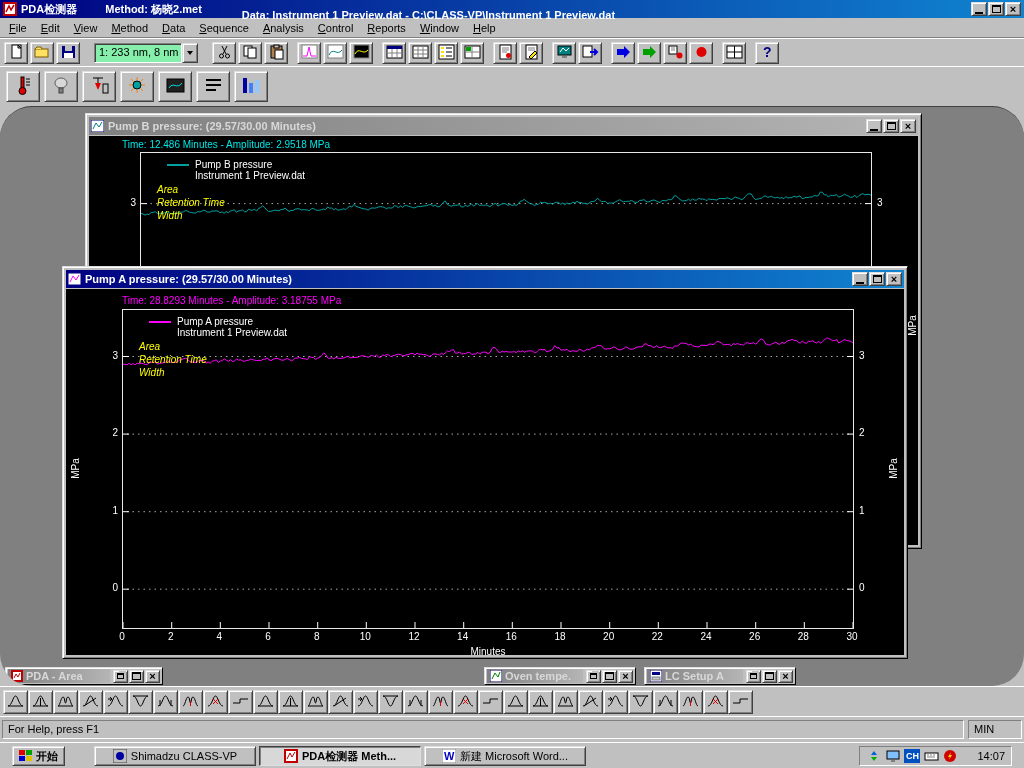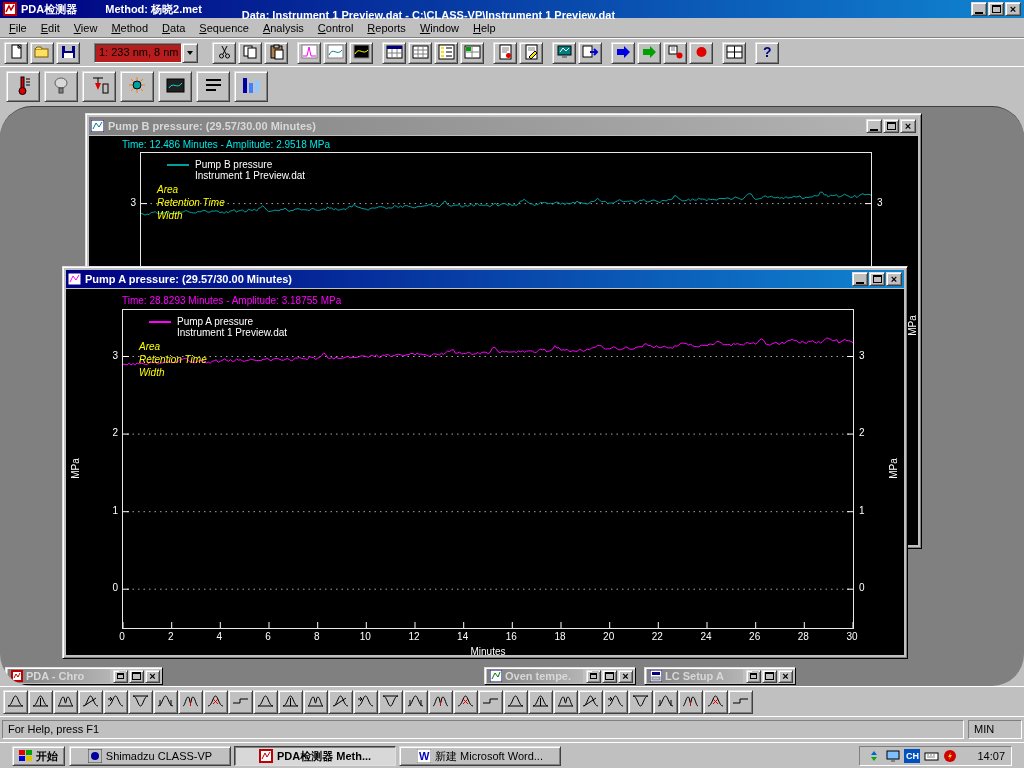--- a/index.html
+++ b/index.html
@@ -26,21 +26,21 @@
   
   .toolbar{display:flex;align-items:center;background:#c0c0c0;border-top:1px solid #fff;}
   .tb1{height:28px;padding:2px 3px;}
   .tb2{height:40px;padding:3px 4px;}
   .tb3{height:30px;padding:2px 3px;border-top:1px solid #fff;}
   .tbtn{width:24px;height:22px;margin:0 1px;}
   .tbtn2{width:34px;height:31px;margin:0 2px;}
   .tbtn3{width:25px;height:24px;margin:0 0px;}
   .tsep{width:7px;height:22px;}
   .combo{display:flex;align-items:center;height:20px;margin:0 6px;}
-  .combo .cval{width:88px;height:20px;background:#b91c1c;border:1px solid;border-color:#808080 #fff #fff #808080;box-shadow:inset 1px 1px 0 #404040;padding:2px 4px;white-space:nowrap;overflow:hidden;}
+  .combo .cval{width:88px;height:20px;background:#86efac;border:1px solid;border-color:#808080 #fff #fff #808080;box-shadow:inset 1px 1px 0 #404040;padding:2px 4px;white-space:nowrap;overflow:hidden;}
   .combo .cbtn{width:16px;height:20px;}
   .arrow-dn{width:0;height:0;border:3px solid transparent;border-top:4px solid #000;margin-top:4px;}
 
   
   .mdi{position:relative;height:580px;background:#808080;overflow:hidden;border-top:1px solid #404040;border-radius:32px;}
   .win{position:absolute;background:#c0c0c0;border:1px solid;border-color:#dfdfdf #000 #000 #dfdfdf;box-shadow:inset 1px 1px 0 #fff,inset -1px -1px 0 #808080;padding:3px;}
   .win .ctitle{height:18px;display:flex;align-items:center;padding:0 2px;margin-bottom:1px;}
   .ctitle.active{background:linear-gradient(90deg,#000080,#1084d0);color:#fff;font-weight:bold;}
   .ctitle.inactive{background:linear-gradient(90deg,#808080,#b5b5b5);color:#d8d8d8;font-weight:bold;}
   .ctitle .cicon{width:13px;height:12px;margin-right:4px;flex:none;}
@@ -546,21 +546,21 @@
         </div>
     </div>
 
     <div class="minwin mw1">
       <span class="mtitle">
         <span class="cicon"><svg width="12" height="12" viewBox="0 0 12 12">
               <rect width="12" height="12" fill="#c00000"></rect>
               <rect x="2" y="2" width="8" height="8" fill="#fff"></rect>
               <path d="M3 8 L5 4 L7 7 L9 3" stroke="#c00000" fill="none"></path>
             </svg></span>
-        <span>PDA - Chro</span>
+        <span>PDA - Area</span>
       </span>
       <span class="mbtn btn3d">
           <span class="g-restore"></span>
         </span>
       <span class="mbtn btn3d">
           <span class="g-max"></span>
         </span>
       <span class="mbtn btn3d">
           <span class="g-close">×</span>
         </span>
@@ -795,21 +795,21 @@
   <div class="taskbar">
     <div class="startbtn btn3d">
       <svg width="14" height="13" viewBox="0 0 14 13">
           <rect x="0" y="0" width="6" height="5" fill="#e00000"></rect>
           <rect x="7" y="0" width="6" height="5" fill="#00a000"></rect>
           <rect x="0" y="6" width="6" height="5" fill="#0000d0"></rect>
           <rect x="7" y="6" width="6" height="5" fill="#e0c000"></rect>
         </svg>
       <span>开始</span>
     </div>
-    <div id="tasks" style="display:flex;">
+    <div id="tasks" style="display:flex;margin-left:25px;">
         <span class="task btn3d">
           <span class="ticon"><svg width="14" height="14" viewBox="0 0 14 14">
               <rect width="14" height="14" fill="#c0c0c0" stroke="#404040"></rect>
               <circle cx="7" cy="7" r="4" fill="#0000a0"></circle>
             </svg></span>
           <span>Shimadzu CLASS-VP</span>
         </span>
         <span class="task btn3d active">
           <span class="ticon"><svg width="14" height="14" viewBox="0 0 14 14">
               <rect width="14" height="14" fill="#c00000"></rect>

